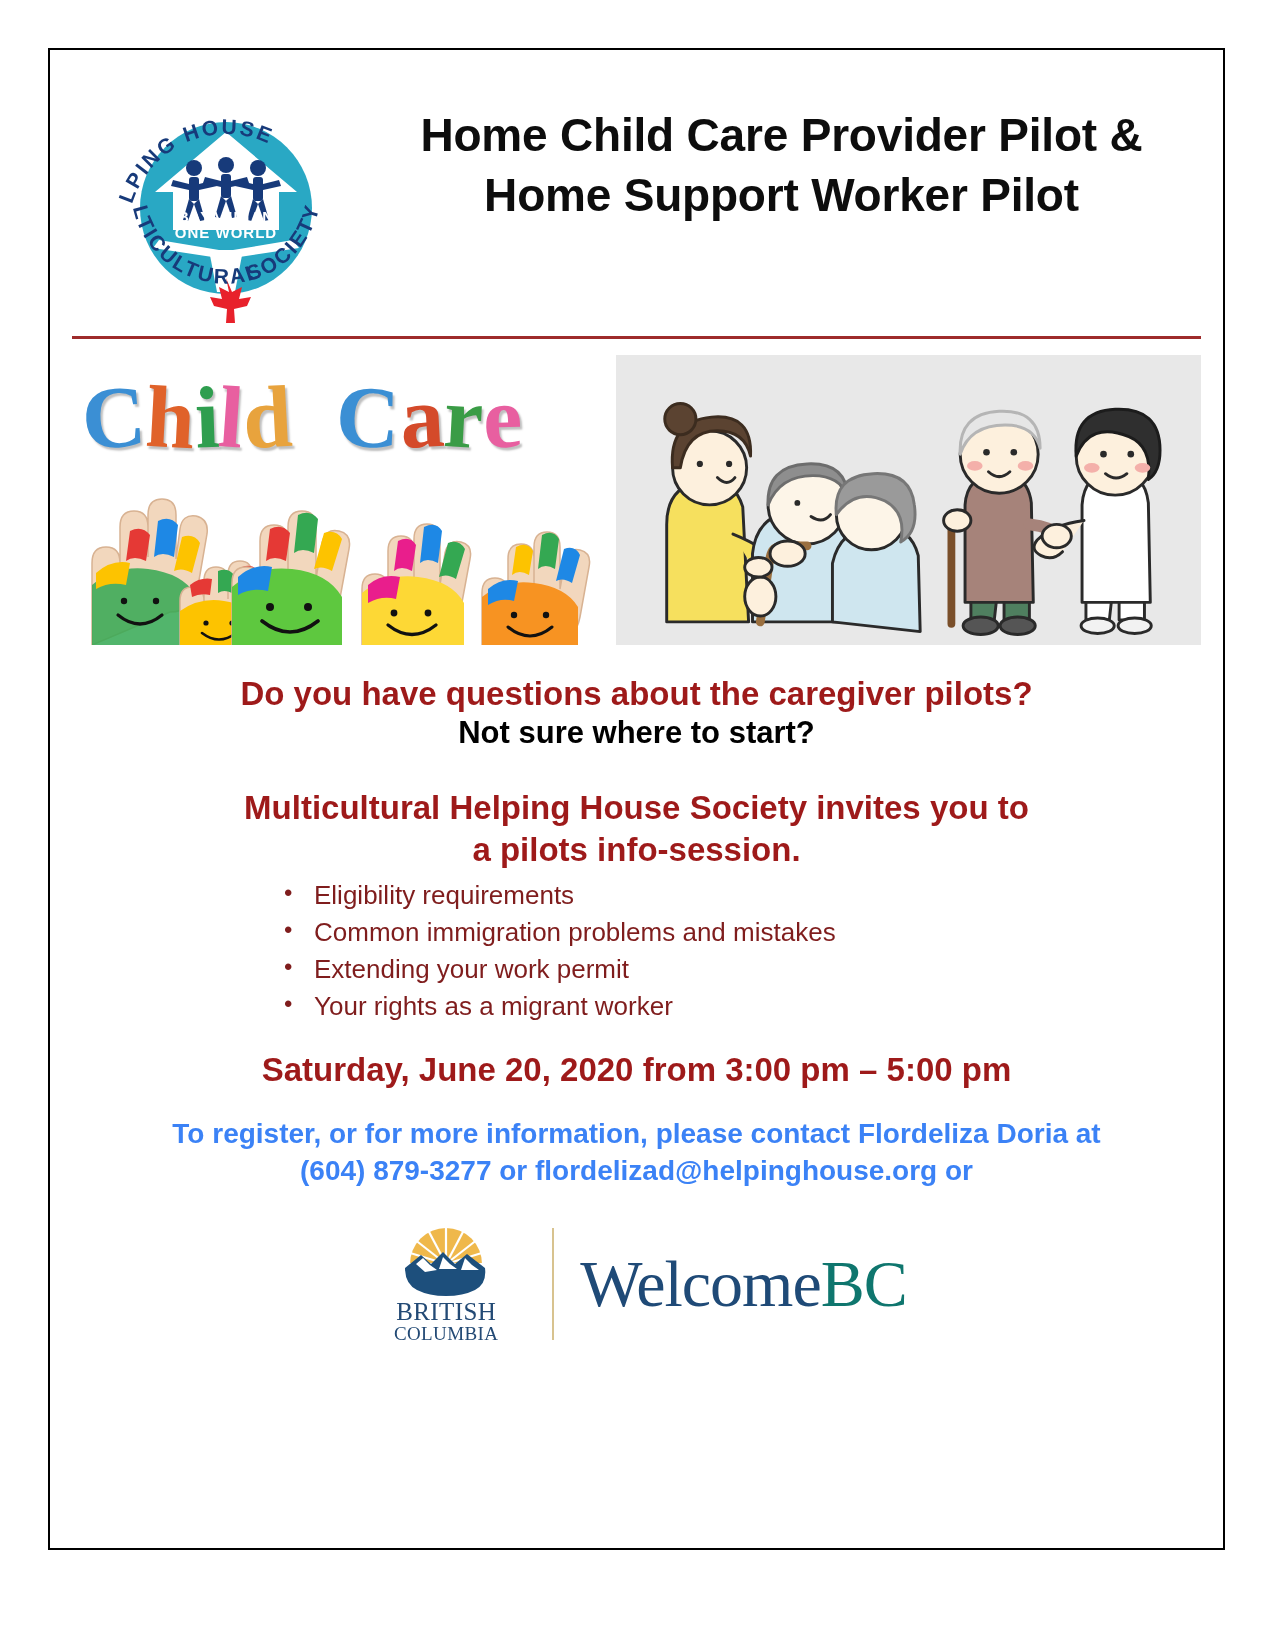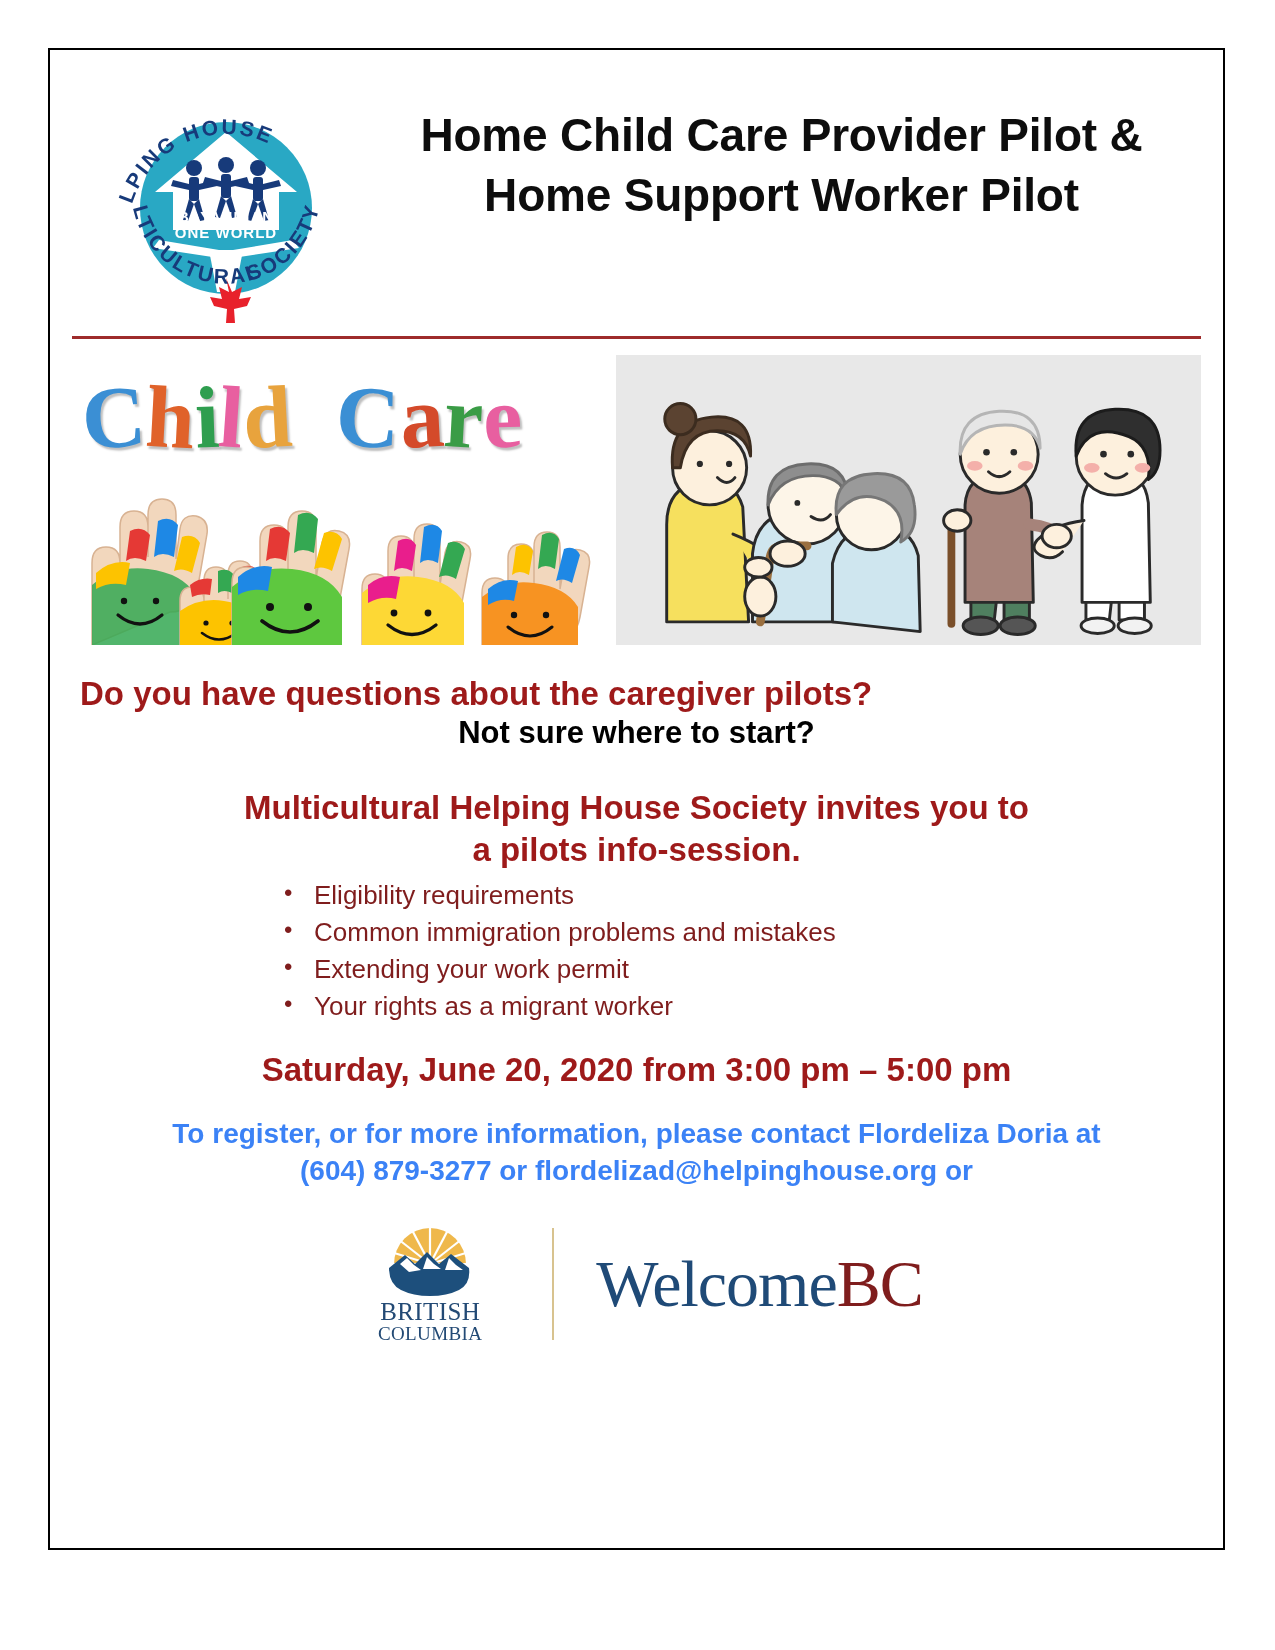--- a/index.html
+++ b/index.html
@@ -121,20 +121,21 @@
 
   
   .body-area {
     padding: 6px 30px 0 30px;
   }
   .h-red {
     color: #9e1a1a;
     font-family: "Liberation Sans Narrow", "Liberation Sans", sans-serif;
     font-weight: bold;
     font-size: 33px;
+    text-align: center;
     line-height: 1.26;
     margin-top: 22px;
   }
   .h-black {
     color: #000000;
     font-family: "Liberation Sans Narrow", "Liberation Sans", sans-serif;
     font-weight: bold;
     font-size: 31px;
     text-align: center;
   }
@@ -196,21 +197,21 @@
     margin-top: 26px;
     padding: 0 10px;
   }
 
   
   .footer {
     margin-top: 34px;
     display: flex;
     justify-content: center;
     align-items: center;
-    gap: 16px;
+    gap: 0px;
   }
   .bc-logo { width: 160px; text-align: center; }
   .bc-mark { width: 122px; height: 74px; margin: 0 auto; display:block; }
   .bc-word {
     font-family: "Liberation Serif", serif;
     color: #234a75;
     font-size: 25px;
     line-height: 1.02;
     letter-spacing: 0.4px;
     margin-top: 1px;
@@ -222,21 +223,21 @@
     background: #d8c38f;
     margin: 0 26px;
   }
   .welcomebc {
     font-family: "Liberation Serif", serif;
     font-size: 66px;
     line-height: 1;
     letter-spacing: -1px;
   }
   .welcomebc .wb-blue { color: #1f4a77; }
-  .welcomebc .wb-gold { color: #7f1d1d; text-align: center; }
+  .welcomebc .wb-gold { color: #0f766e; text-align: center; }
 </style>
 </head>
 <body>
 
 <div class="page">
 
   <div class="header">
 
     <div class="logo-wrap">
       <div class="mhhs-logo">

